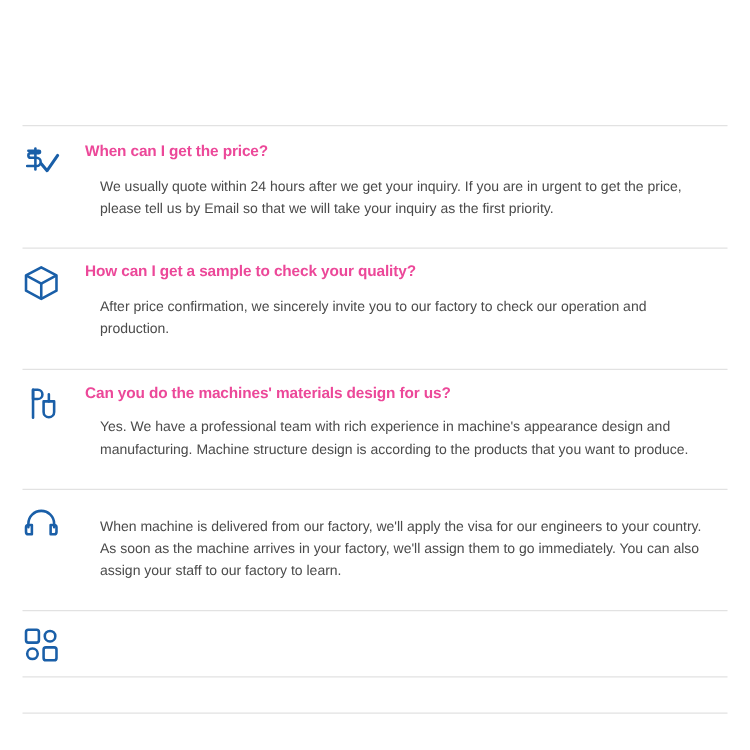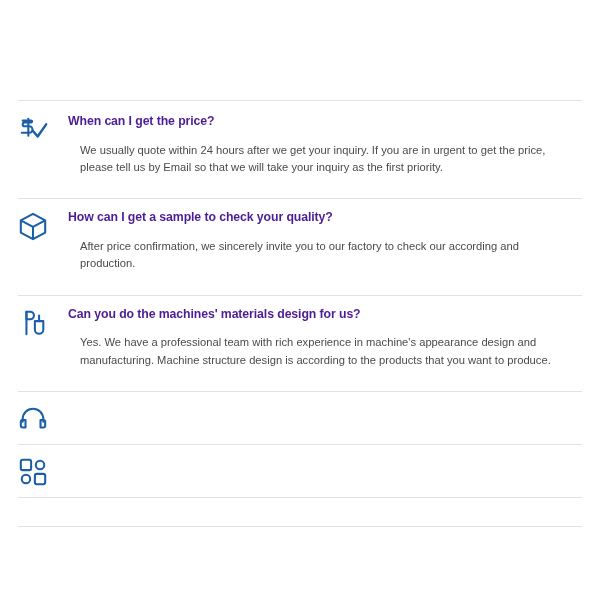--- a/index.html
+++ b/index.html
@@ -47,21 +47,21 @@
     height: 30px;
     display: block;
   }
   .text-cell {
     flex: 1 1 auto;
     padding-right: 4px;
   }
   .q {
     font-size: 12.3px;
     font-weight: bold;
-    color: #4c1d95;
+    color: #ec4899;
     line-height: 1.35;
     margin: 0 0 3px 0;
     letter-spacing: -0.1px;
   }
   .a {
     font-size: 11.2px;
     color: #4a4a4a;
     line-height: 1.55;
     margin: 12px;
   }
@@ -95,21 +95,21 @@
     <div class="faq-item">
       <div class="icon-cell">
         <svg class="icon-box" viewBox="0 0 32 32">
           <path d="M16 3 L29 10 L29 23 L16 30 L3 23 L3 10 Z" fill="none" stroke="#1a5fa8" stroke-width="2.2" stroke-linejoin="round"></path>
           <path d="M3 10 L16 17 L29 10" fill="none" stroke="#1a5fa8" stroke-width="2.2" stroke-linejoin="round"></path>
           <path d="M16 17 L16 30" fill="none" stroke="#1a5fa8" stroke-width="2.2" stroke-linejoin="round"></path>
         </svg>
       </div>
       <div class="text-cell">
         <p class="q">How can I get a sample to check your quality?</p>
-        <p class="a">After price confirmation, we sincerely invite you to our factory to check our according and production.</p>
+        <p class="a">After price confirmation, we sincerely invite you to our factory to check our operation and production.</p>
       </div>
     </div>
 
     <div class="faq-item">
       <div class="icon-cell">
         <svg class="icon-box" viewBox="0 0 32 32">
           <path d="M9 4 h4 a4 4 0 0 1 0 8 h-4 Z" fill="none" stroke="#1a5fa8" stroke-width="2.2" stroke-linejoin="round"></path>
           <path d="M9 4 v24" fill="none" stroke="#1a5fa8" stroke-width="2.2" stroke-linecap="round"></path>
           <path d="M18 14 h9 v9 a4.5 4.5 0 0 1 -9 0 Z" fill="none" stroke="#1a5fa8" stroke-width="2.2" stroke-linejoin="round"></path>
           <path d="M22.5 8 v6" fill="none" stroke="#1a5fa8" stroke-width="2.2" stroke-linecap="round"></path>
@@ -123,20 +123,21 @@
 
     <div class="faq-item">
       <div class="icon-cell">
         <svg class="icon-box" viewBox="0 0 32 32">
           <path d="M5 19 v-3 a11 11 0 0 1 22 0 v3" fill="none" stroke="#1a5fa8" stroke-width="2.2" stroke-linecap="round"></path>
           <path d="M5 17 h3 v8 h-3 a2 2 0 0 1 -2 -2 v-4 a2 2 0 0 1 2 -2 Z" fill="none" stroke="#1a5fa8" stroke-width="2.2" stroke-linejoin="round"></path>
           <path d="M27 17 h-3 v8 h3 a2 2 0 0 0 2 -2 v-4 a2 2 0 0 0 -2 -2 Z" fill="none" stroke="#1a5fa8" stroke-width="2.2" stroke-linejoin="round"></path>
         </svg>
       </div>
       <div class="text-cell">
+        <p class="a">When machine is delivered from our factory, we'll apply the visa for our engineers to your country. As soon as the machine arrives in your factory, we'll assign them to go immediately. You can also assign your staff to our factory to learn.</p>
       </div>
     </div>
 
     <div class="faq-item">
       <div class="icon-cell">
         <svg class="icon-box" viewBox="0 0 32 32">
           <rect x="3" y="3" width="11" height="11" rx="2" fill="none" stroke="#1a5fa8" stroke-width="2.2"></rect>
           <rect x="19" y="4" width="9" height="9" rx="4.5" fill="none" stroke="#1a5fa8" stroke-width="2.2"></rect>
           <rect x="4" y="19" width="9" height="9" rx="4.5" fill="none" stroke="#1a5fa8" stroke-width="2.2"></rect>
           <rect x="18" y="18" width="11" height="11" rx="2" fill="none" stroke="#1a5fa8" stroke-width="2.2"></rect>

